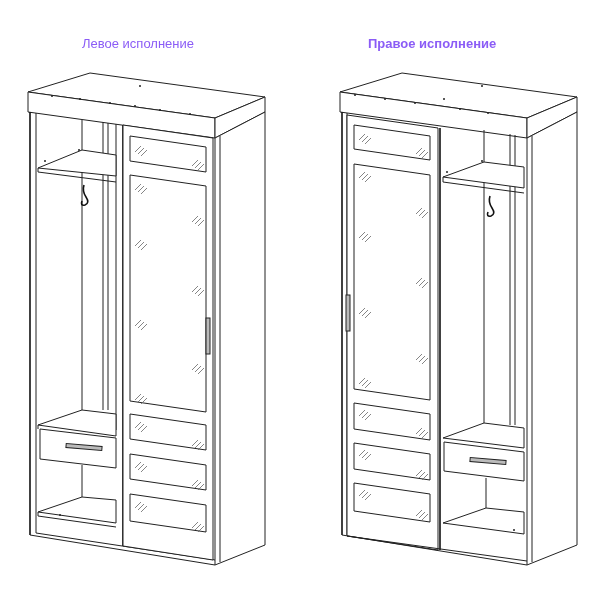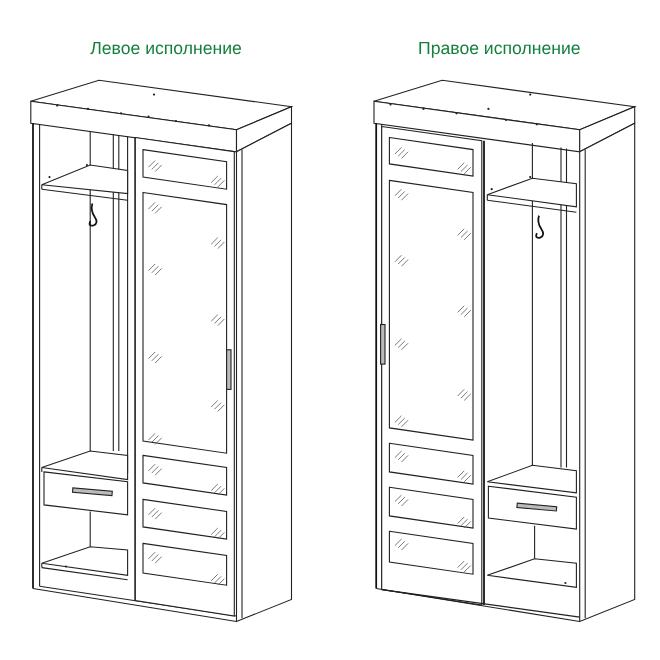--- a/index.html
+++ b/index.html
@@ -1,20 +1,20 @@
 <!DOCTYPE html>
 <html><head>
 <meta charset="utf-8">
 <style>
   html, body { margin: 0; padding: 0; background: #ffffff; }
   body { width: 600px; height: 600px; position: relative; overflow: hidden;
          font-family: "Liberation Sans", sans-serif; }
-  .label { position: absolute; top: 36px; font-size: 16px; color: #15803d; white-space: nowrap; }
+  .label { position: absolute; top: 36px; font-size: 13px; color: #8b5cf6; white-space: nowrap; }
   #label-left { left: 82px; }
-  #label-right { left: 380px; }
+  #label-right { left: 368px; font-weight: bold; }
   svg.drawing { position: absolute; left: 0; top: 0; }
   .ln { stroke: #222; stroke-width: 1; fill: none; }
   .lnw { stroke: #222; stroke-width: 1; fill: #fff; }
   .thk { stroke: #111; stroke-width: 1.6; fill: none; }
   .glass { stroke: #666; stroke-width: 0.8; }
   .handle { stroke: #222; stroke-width: 1; fill: #bbb; }
   .dot { fill: #222; }
 </style>
 </head>
 <body>

